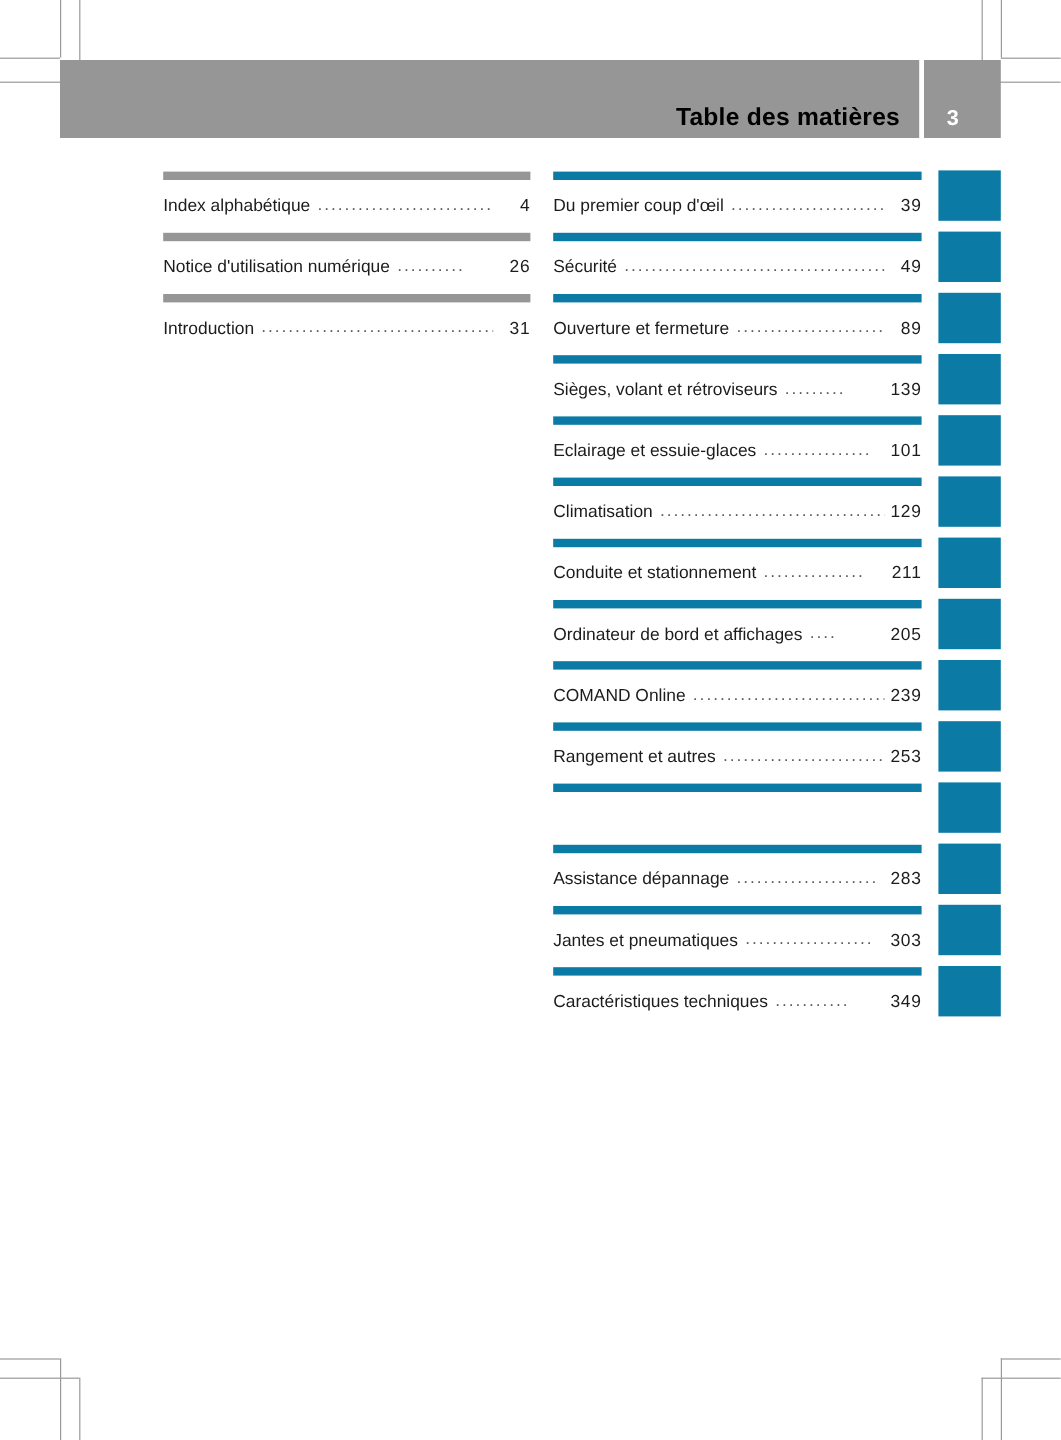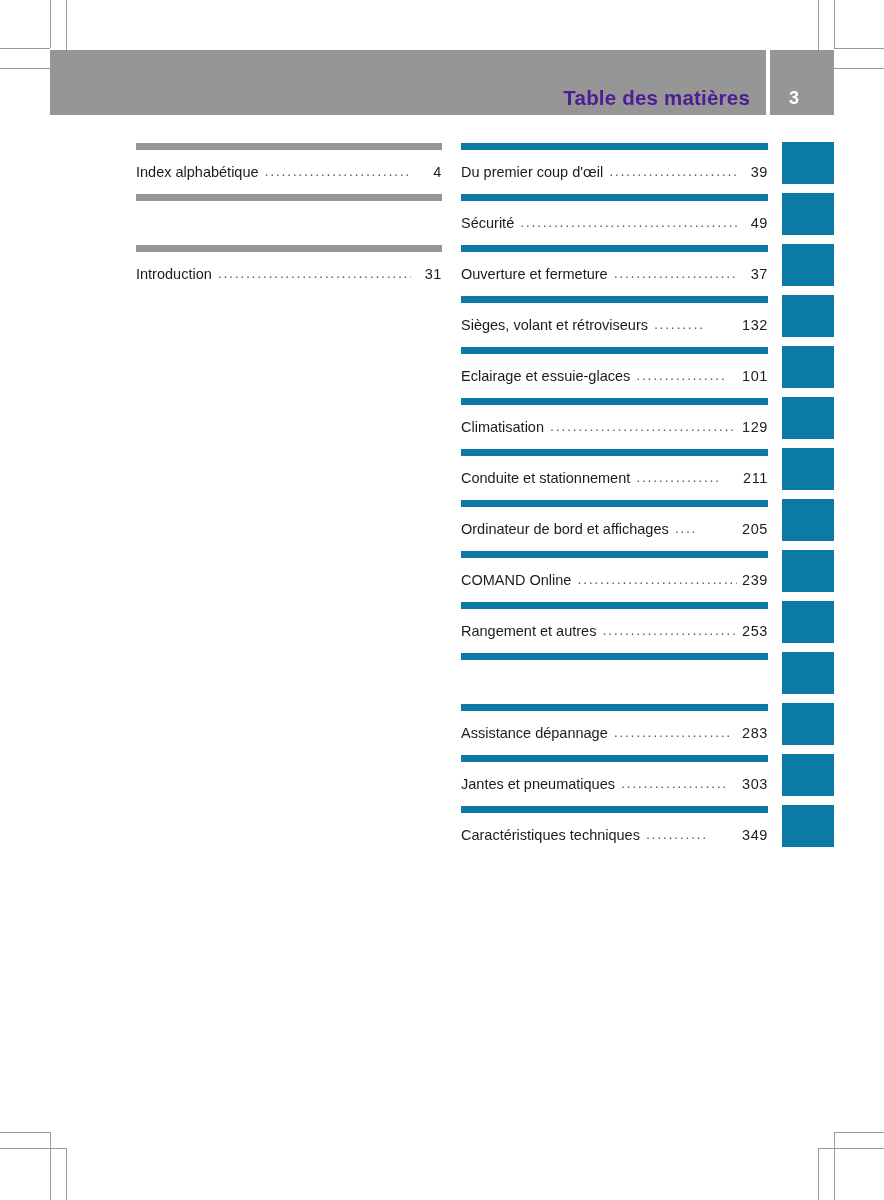--- a/index.html
+++ b/index.html
@@ -37,21 +37,21 @@
     left: 0;
     top: 0;
     width: 716px;
     height: 65px;
     background: #969696;
   }
   .header-title {
     position: absolute;
     right: 16px;
     bottom: 5px;
-    color: #4c1d95;
+    color: #000000;
     font-size: 20.5px;
     font-weight: bold;
     letter-spacing: 0.2px;
     white-space: nowrap;
   }
   .header-pagebox {
     position: absolute;
     left: 720px;
     top: 0;
     width: 64px;
@@ -180,20 +180,25 @@
       <div class="entry">
         <div class="entry-rule"></div>
         <div class="entry-line">
           <span class="entry-title">Index alphabétique</span>
           <span class="leader">................................</span>
           <span class="entry-page">4</span>
         </div>
       </div>
       <div class="entry">
         <div class="entry-rule"></div>
+        <div class="entry-line">
+          <span class="entry-title">Notice d'utilisation numérique</span>
+          <span class="leader">..........</span>
+          <span class="entry-page">26</span>
+        </div>
       </div>
       <div class="entry">
         <div class="entry-rule"></div>
         <div class="entry-line">
           <span class="entry-title">Introduction</span>
           <span class="leader">.........................................</span>
           <span class="entry-page">31</span>
         </div>
       </div>
     </div>
@@ -212,29 +217,29 @@
           <span class="entry-title">Sécurité</span>
           <span class="leader">..............................................</span>
           <span class="entry-page">49</span>
         </div>
       </div>
       <div class="entry">
         <div class="entry-rule"></div>
         <div class="entry-line">
           <span class="entry-title">Ouverture et fermeture</span>
           <span class="leader">.......................</span>
-          <span class="entry-page">37</span>
+          <span class="entry-page">89</span>
         </div>
       </div>
       <div class="entry">
         <div class="entry-rule"></div>
         <div class="entry-line">
           <span class="entry-title">Sièges, volant et rétroviseurs</span>
           <span class="leader">.........</span>
-          <span class="entry-page">132</span>
+          <span class="entry-page">139</span>
         </div>
       </div>
       <div class="entry">
         <div class="entry-rule"></div>
         <div class="entry-line">
           <span class="entry-title">Eclairage et essuie-glaces</span>
           <span class="leader">................</span>
           <span class="entry-page">101</span>
         </div>
       </div>

